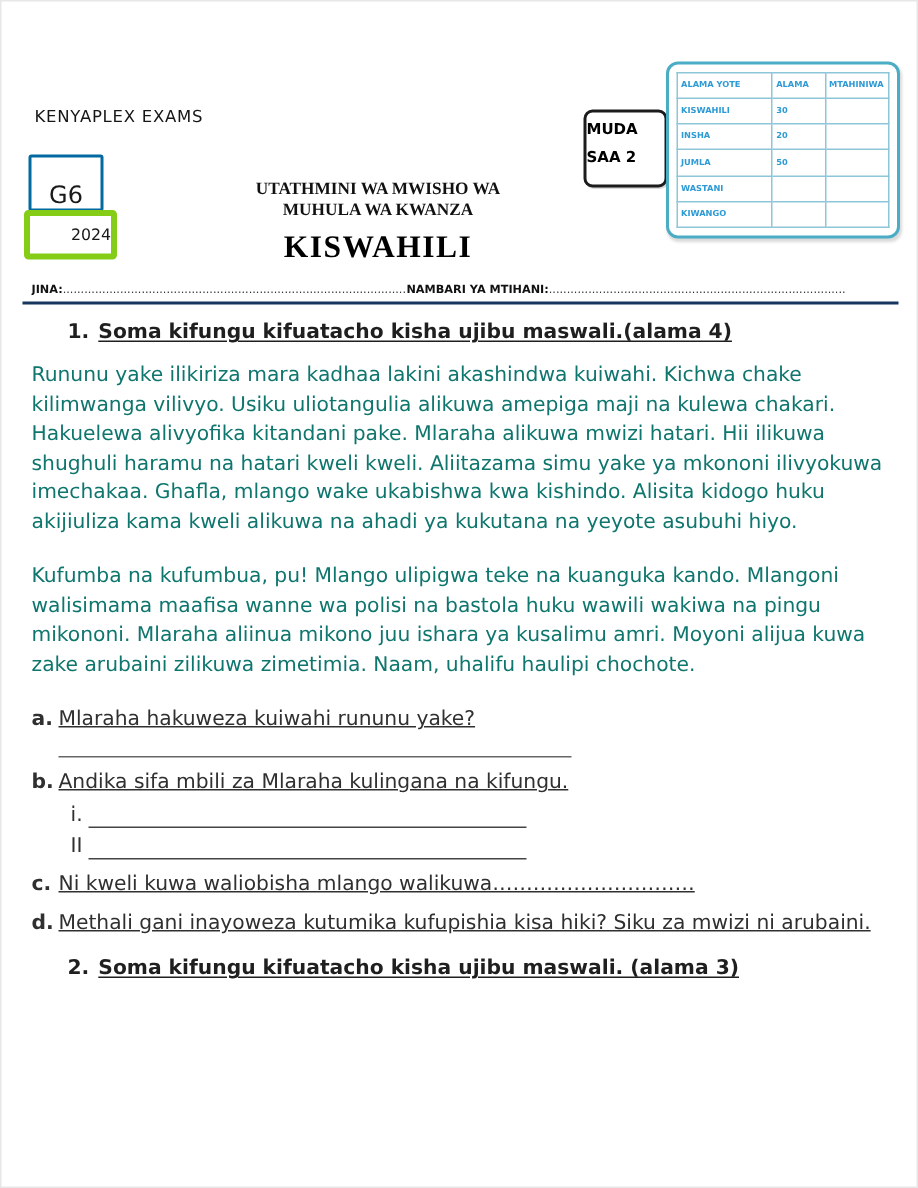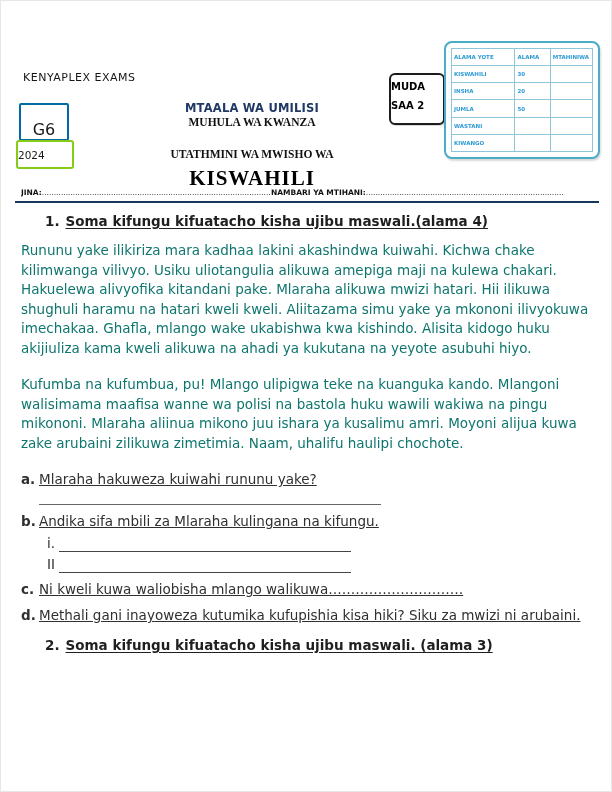--- a/index.html
+++ b/index.html
@@ -19,22 +19,22 @@
     font-size:11px;letter-spacing:.5px;color:#161616;
   }
   .grade-box{
     position:absolute;left:18px;top:102px;width:46px;height:34px;
     border:2px solid #0369a1;border-radius:2px;background:#fff;
     display:flex;align-items:flex-end;justify-content:center;
     font-size:16px;color:#1a1a1a;
   }
   .year-box{
     position:absolute;left:15px;top:139px;width:54px;height:25px;
-    border:2px solid #84cc16;border-radius:3px;background:#fff;
-    display:flex;align-items:center;justify-content:flex-start;
+    border:4px solid #84cc16;border-radius:3px;background:#fff;
+    display:flex;align-items:center;justify-content:flex-end;
     font-size:10.5px;color:#1a1a1a;
   }
   .center-head{
     position:absolute;left:118px;top:100px;width:266px;text-align:center;
   }
   .curriculum{
     color:#1F3864;font-weight:bold;font-size:11.5px;letter-spacing:.2px;
   }
   .exam-line{
     font-family:"Liberation Serif","DejaVu Serif",serif;
@@ -112,23 +112,22 @@
   <div class="school">KENYAPLEX EXAMS</div>
 
   <div class="grade-box">
     <span>G6</span>
   </div>
   <div class="year-box">
     <span>2024</span>
   </div>
 
   <div class="center-head">
-    <div class="curriculum">MTAALA WA UMILISI</div>
+    <div class="exam-line first">UTATHMINI WA MWISHO WA</div>
     <div class="exam-line">MUHULA WA KWANZA</div>
-    <div class="exam-line first">UTATHMINI WA MWISHO WA</div>
     <div class="subject">KISWAHILI</div>
   </div>
 
   <div class="muda-box">
     <div class="lbl">MUDA</div>
     <div class="val">SAA 2</div>
   </div>
 
   <div class="marks-wrap">
     <table class="marks-table">

